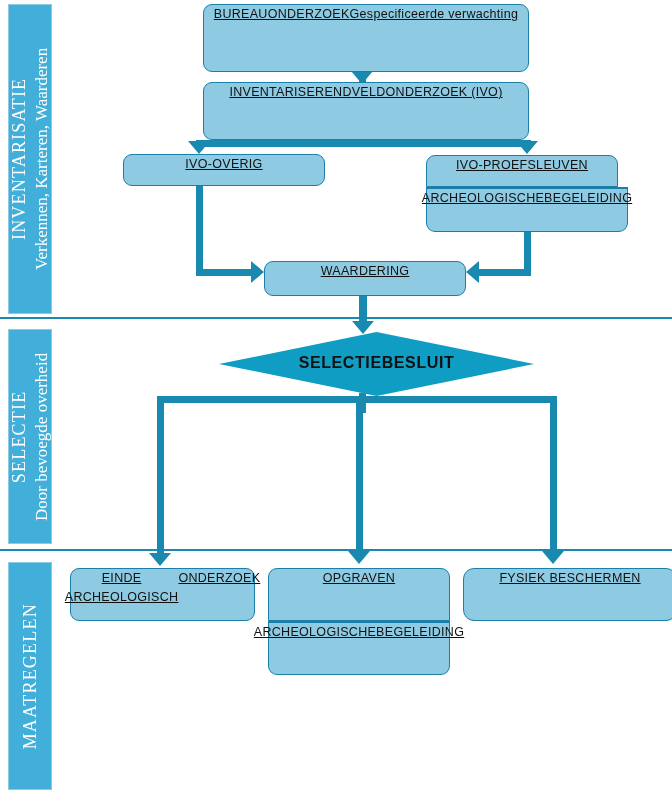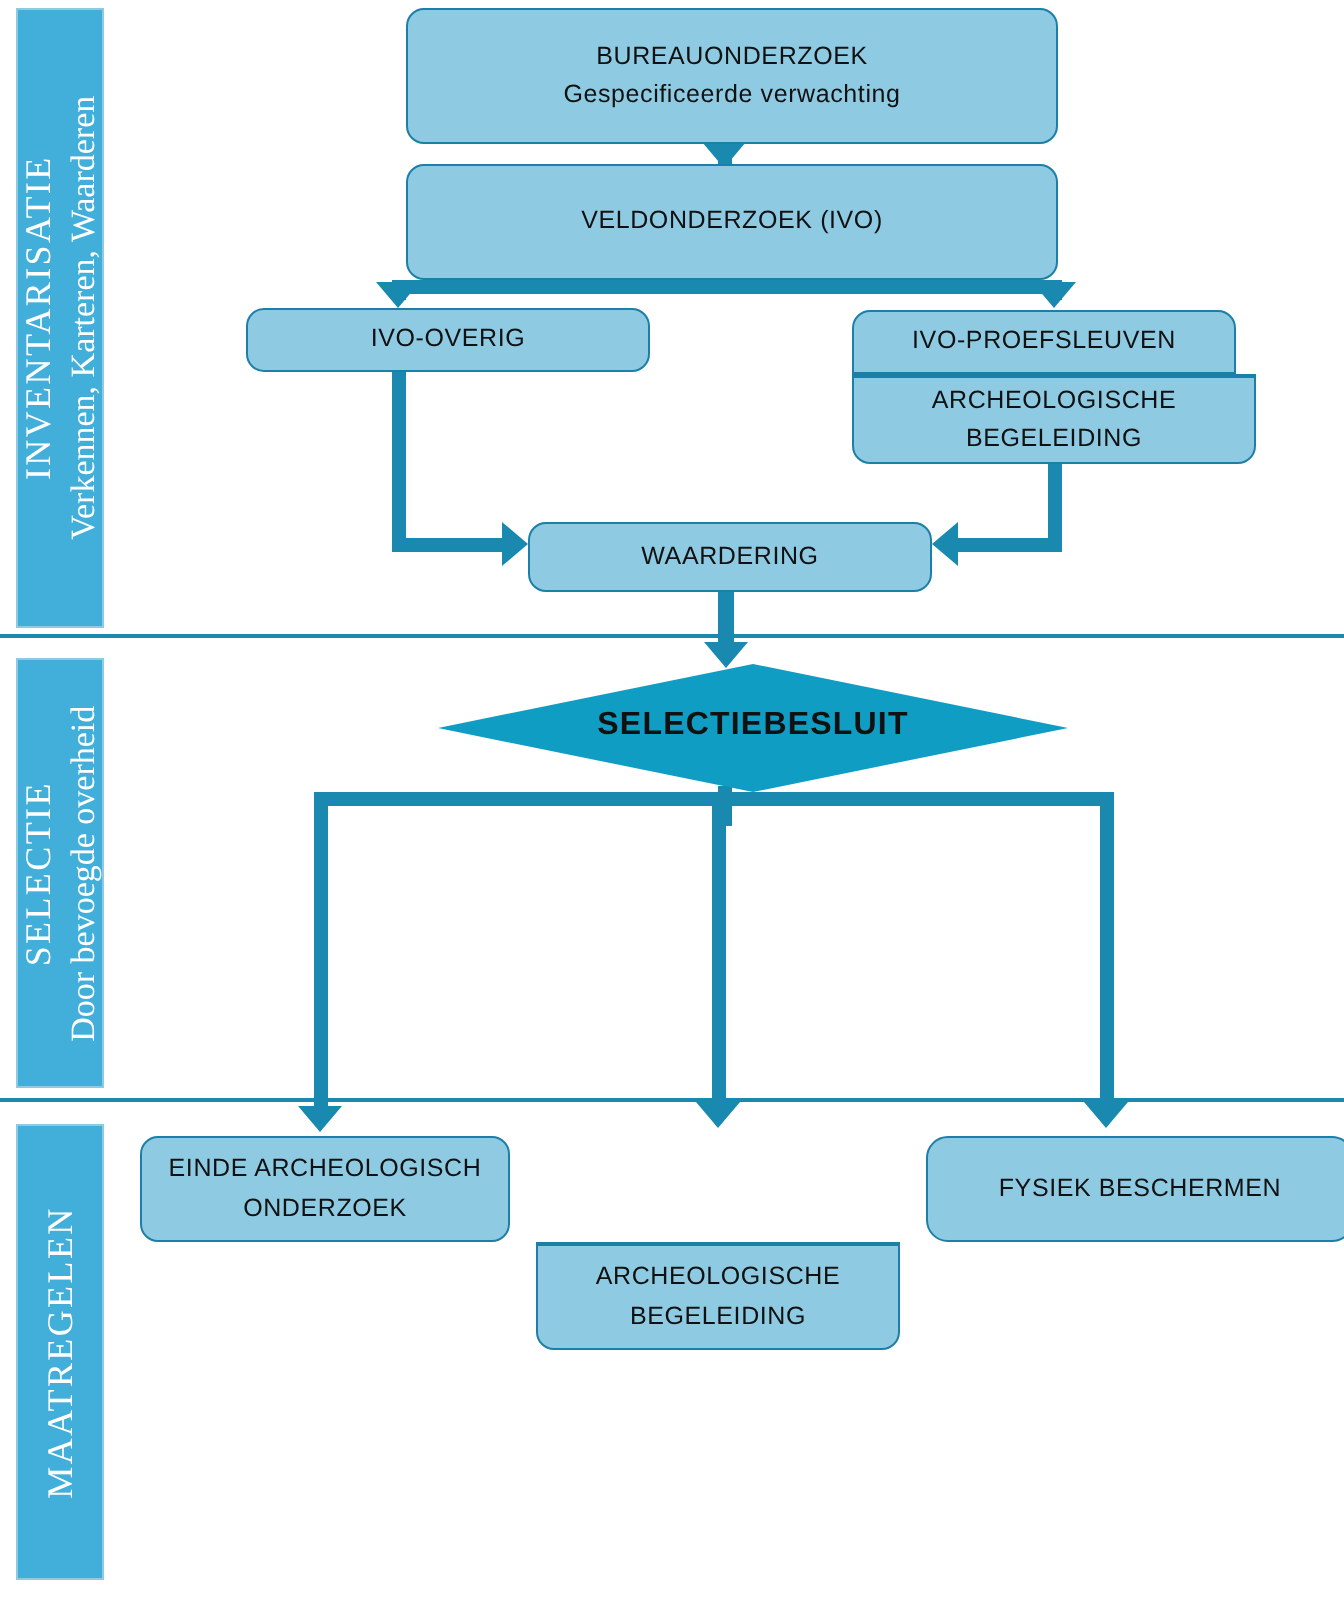--- a/index.html
+++ b/index.html
@@ -60,28 +60,28 @@
   }
 
   
   .node {
     position: absolute;
     box-sizing: border-box;
     background: #8ECBE3;
     border: 1px solid #1C7FA8;
     border-radius: 9px;
     display: flex;
-    flex-direction: column;
-    align-items: center;
+    flex-direction: row;
     justify-content: center;
     text-align: center;
     color: #111111;
     font-size: 12.5px;
     line-height: 1.55;
     letter-spacing: 0.3px;
+    text-decoration: underline;
   }
   .node .line2 {
     display: block;
   }
   .node.stack-top {
     border-bottom-left-radius: 0;
     border-bottom-right-radius: 0;
   }
   .node.stack-bottom {
     border-top-left-radius: 0;
@@ -194,20 +194,21 @@
 
   <div class="conn" style="left:550px; top:396px; width:7px; height:158px;"></div>
   <div class="arrow-down" style="left:542px; top:551px;"></div>
 
   <div class="node" style="left:203px; top:4px; width:326px; height:68px;">
     <span>BUREAUONDERZOEK</span>
     <span class="line2">Gespecificeerde verwachting</span>
   </div>
 
   <div class="node" style="left:203px; top:82px; width:326px; height:58px;">
+    <span>INVENTARISEREND</span>
     <span class="line2">VELDONDERZOEK (IVO)</span>
   </div>
 
   <div class="node" style="left:99px; top:154px; width:202px; height:32px;margin-left:24px;">
     <span>IVO-OVERIG</span>
   </div>
 
   <div class="node stack-top" style="left:426px; top:155px; width:192px; height:32px;">
     <span>IVO-PROEFSLEUVEN</span>
   </div>
@@ -226,20 +227,23 @@
       <polygon points="157.5,0 315,32 157.5,64 0,32" fill="#0F9DC4"></polygon>
     </svg>
     <div class="diamond-label" style="top:22px;">SELECTIEBESLUIT</div>
   </div>
 
   <div class="node" style="left:70px; top:568px; width:185px; height:53px;">
     <span>EINDE ARCHEOLOGISCH</span>
     <span class="line2">ONDERZOEK</span>
   </div>
 
+  <div class="node stack-top" style="left:268px; top:568px; width:182px; height:53px;">
+    <span>OPGRAVEN</span>
+  </div>
 
   <div class="node stack-bottom" style="left:268px; top:621px; width:182px; height:54px;">
     <span>ARCHEOLOGISCHE</span>
     <span class="line2">BEGELEIDING</span>
   </div>
 
   <div class="node" style="left:463px; top:568px; width:214px; height:53px;border-radius:11px;">
     <span>FYSIEK BESCHERMEN</span>
   </div>
 

